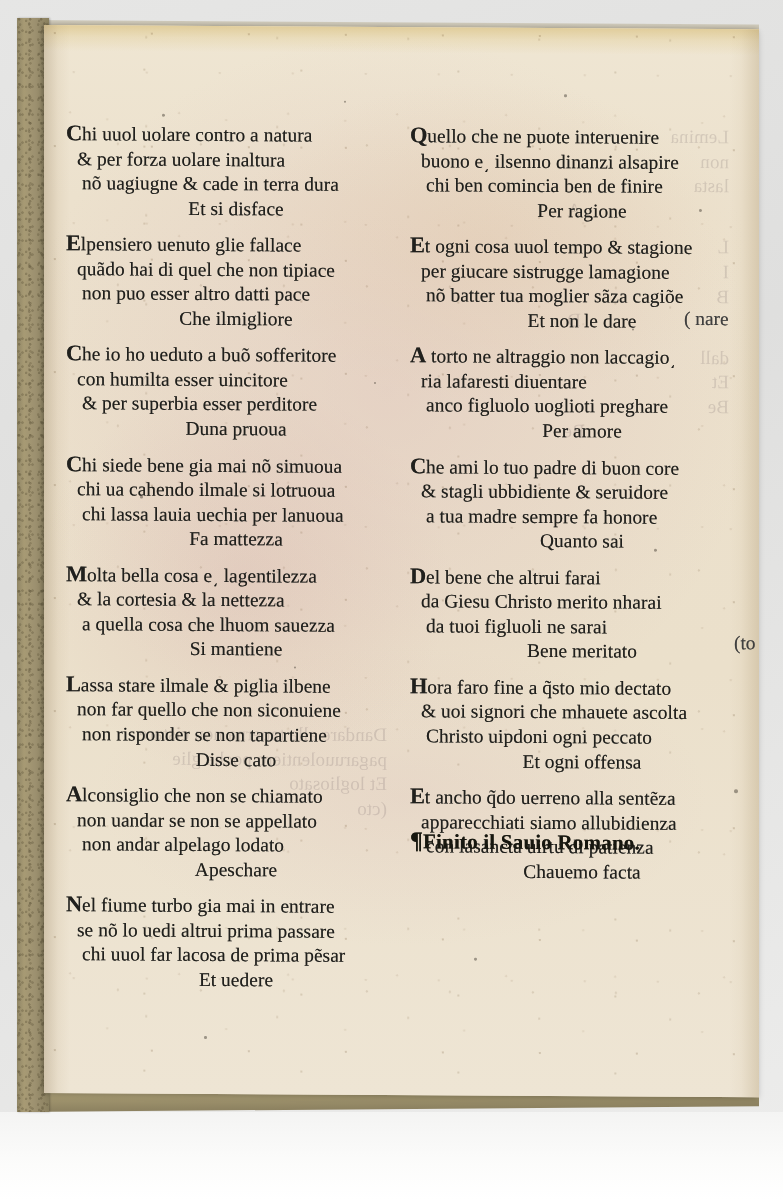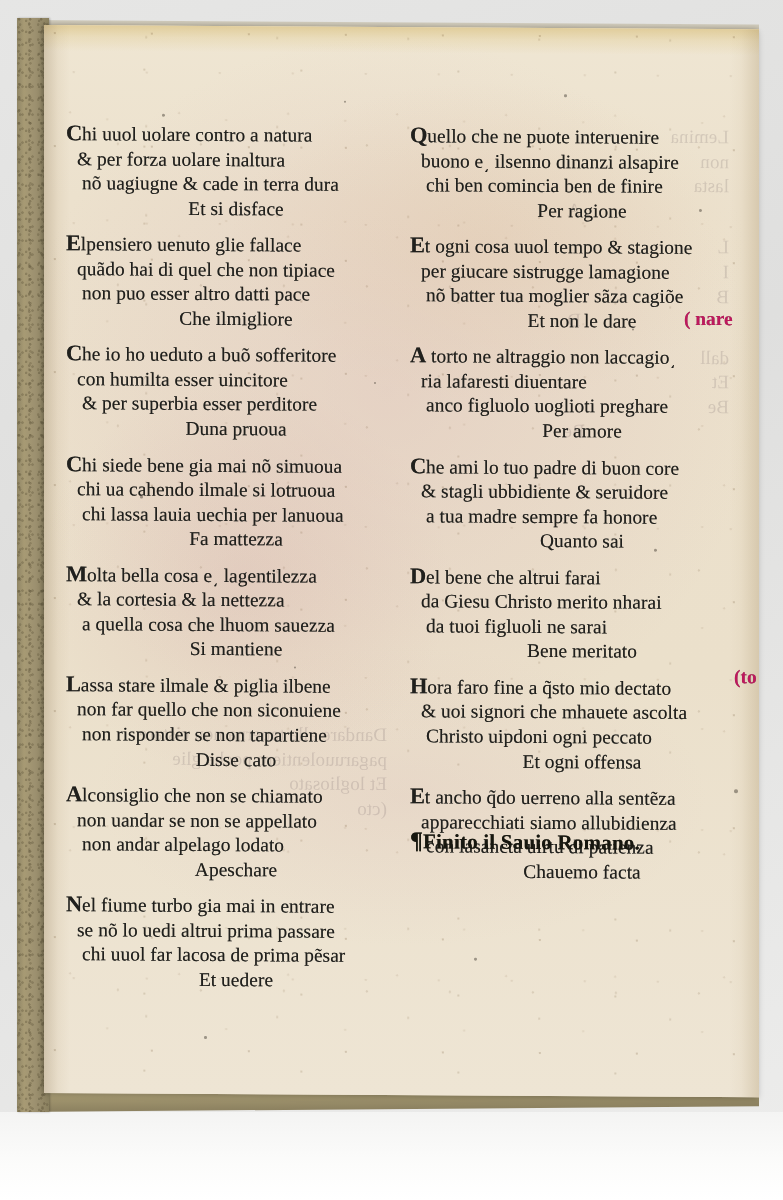--- a/index.html
+++ b/index.html
@@ -154,26 +154,25 @@
   
   .vs .init{
     font-size:22.5px;
     font-weight:600;
     letter-spacing:-.2px;
   }
 
   
   .turnover{
     position:absolute;
-    color:#be185d;
+    color:#404040;
     font-family:"Liberation Serif", serif;
     font-size:19.4px;
     white-space:nowrap;
     text-shadow:0 0 .45px rgba(32,32,29,.5);
-    font-weight:bold;
   }
 
   
   #colophon{
     position:absolute;left:366px;top:800px;width:344px;
     color:#17170f;
     font-family:"Liberation Serif", serif;
     font-size:21px;
     letter-spacing:.2px;
     white-space:nowrap;
@@ -329,21 +328,21 @@
             <div class="vs ind">apparecchiati siamo allubidienza</div>
             <div class="vs ind2">con lasancta uirtu di patienza</div>
             <div class="vs short">Chauemo facta</div>
           </div>
         </div>
 
       <div id="colophon">
         <span class="pilcrow">¶</span><span>Finito il Sauio Romano.</span>
       </div>
     <div class="turnover" style="left: 640px; top: 279px;">( nare</div>
-        <div class="turnover" style="left: 690px; top: 637px;">(to</div>
+        <div class="turnover" style="left: 690px; top: 603px;">(to</div>
       </div>
   <div class="ink-speck" style="left: 118px; top: 88px; width: 3.2px; height: 3.2px;"></div>
       <div class="ink-speck" style="left: 300px; top: 74px; width: 2.4px; height: 2.4px;"></div>
       <div class="ink-speck" style="left: 520px; top: 66px; width: 2.6px; height: 2.6px;"></div>
       <div class="ink-speck" style="left: 655px; top: 180px; width: 3px; height: 3px;"></div>
       <div class="ink-speck" style="left: 96px; top: 470px; width: 2.8px; height: 2.8px;"></div>
       <div class="ink-speck" style="left: 250px; top: 640px; width: 2.4px; height: 2.4px;"></div>
       <div class="ink-speck" style="left: 610px; top: 520px; width: 3.2px; height: 3.2px;"></div>
       <div class="ink-speck" style="left: 430px; top: 930px; width: 2.8px; height: 2.8px;"></div>
       <div class="ink-speck" style="left: 160px; top: 1010px; width: 2.6px; height: 2.6px;"></div>

